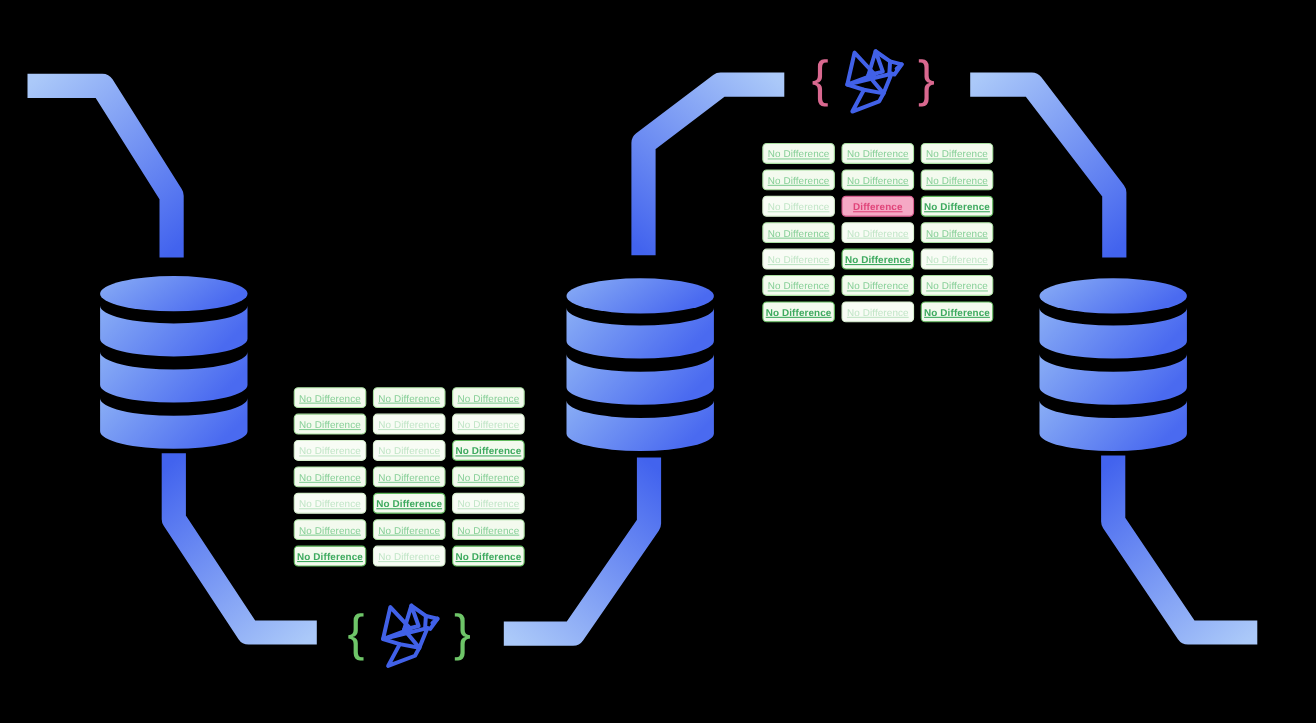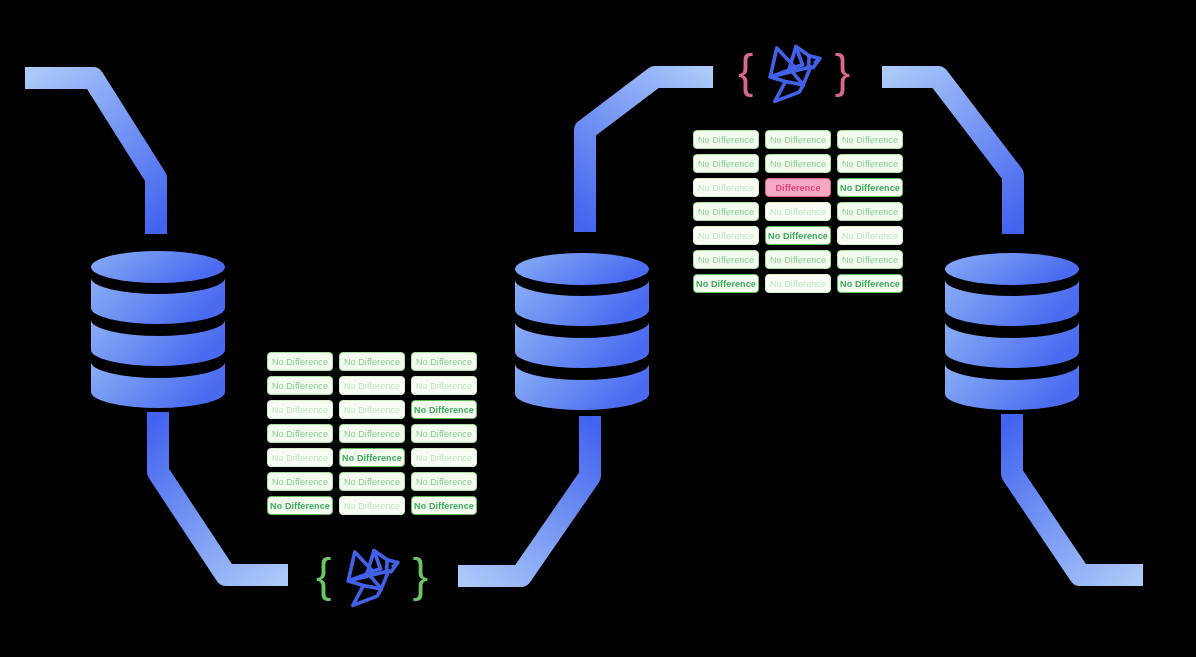--- a/index.html
+++ b/index.html
@@ -5,21 +5,21 @@
   html,body{margin:0;padding:0;background:#000;}
   .stage{position:relative;width:1196px;height:657px;background:var(--bg,#000);overflow:hidden;
          font-family:"Liberation Sans","DejaVu Sans",sans-serif;}
   .layer{position:absolute;left:0;top:0;}
 
   
   .badge-grid{position:absolute;display:grid;grid-template-columns:repeat(3,66px);gap:5px 6px;}
   .badge{height:17px;border-radius:4px;display:flex;align-items:center;justify-content:center;
          font-size:9px;letter-spacing:.1px;white-space:nowrap;
          background:var(--badge-green-bg);border:1.5px solid var(--badge-green-border);
-         color:var(--badge-green-text);font-weight:500;}
+         color:var(--badge-green-text);font-weight:500;text-decoration:underline;}
   .badge.faint{border-color:var(--badge-faint-border);color:var(--badge-faint-text);
                background:var(--badge-faint-bg);}
   .badge.bold{border-color:var(--badge-bold-border);color:var(--badge-bold-text);font-weight:700;}
   .badge.diff{border-color:var(--badge-diff-border);color:var(--badge-diff-text);
               background:var(--badge-diff-bg);font-weight:700;}
   #upper-grid{left:693px;top:130px;}
   #lower-grid{left:267px;top:352px;}
 
   
   .diff-logo{position:absolute;display:flex;align-items:center;justify-content:space-between;

